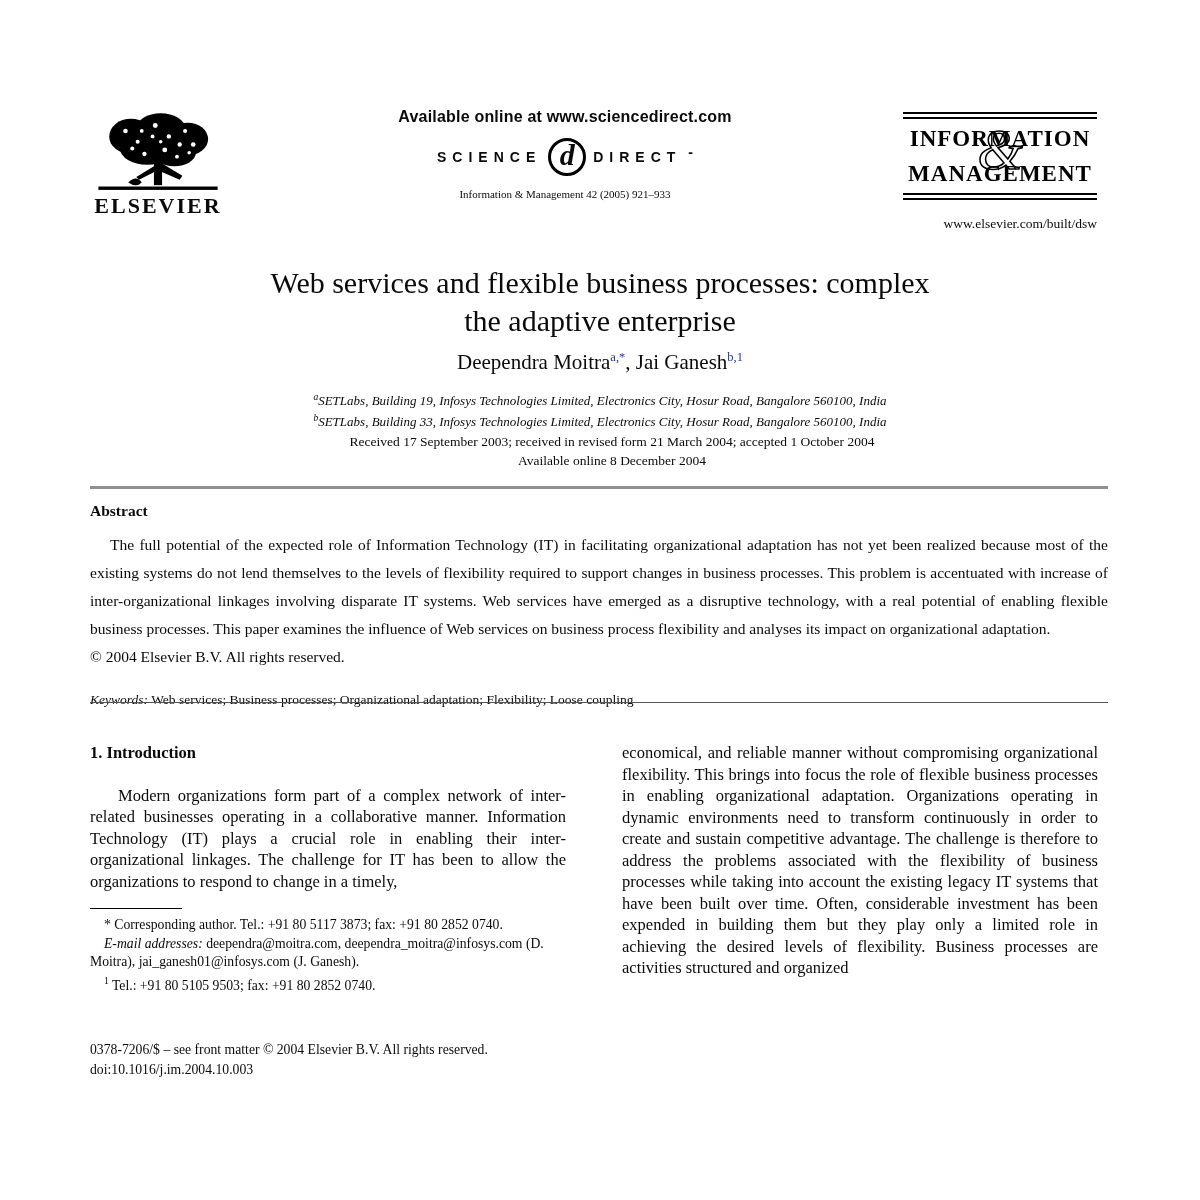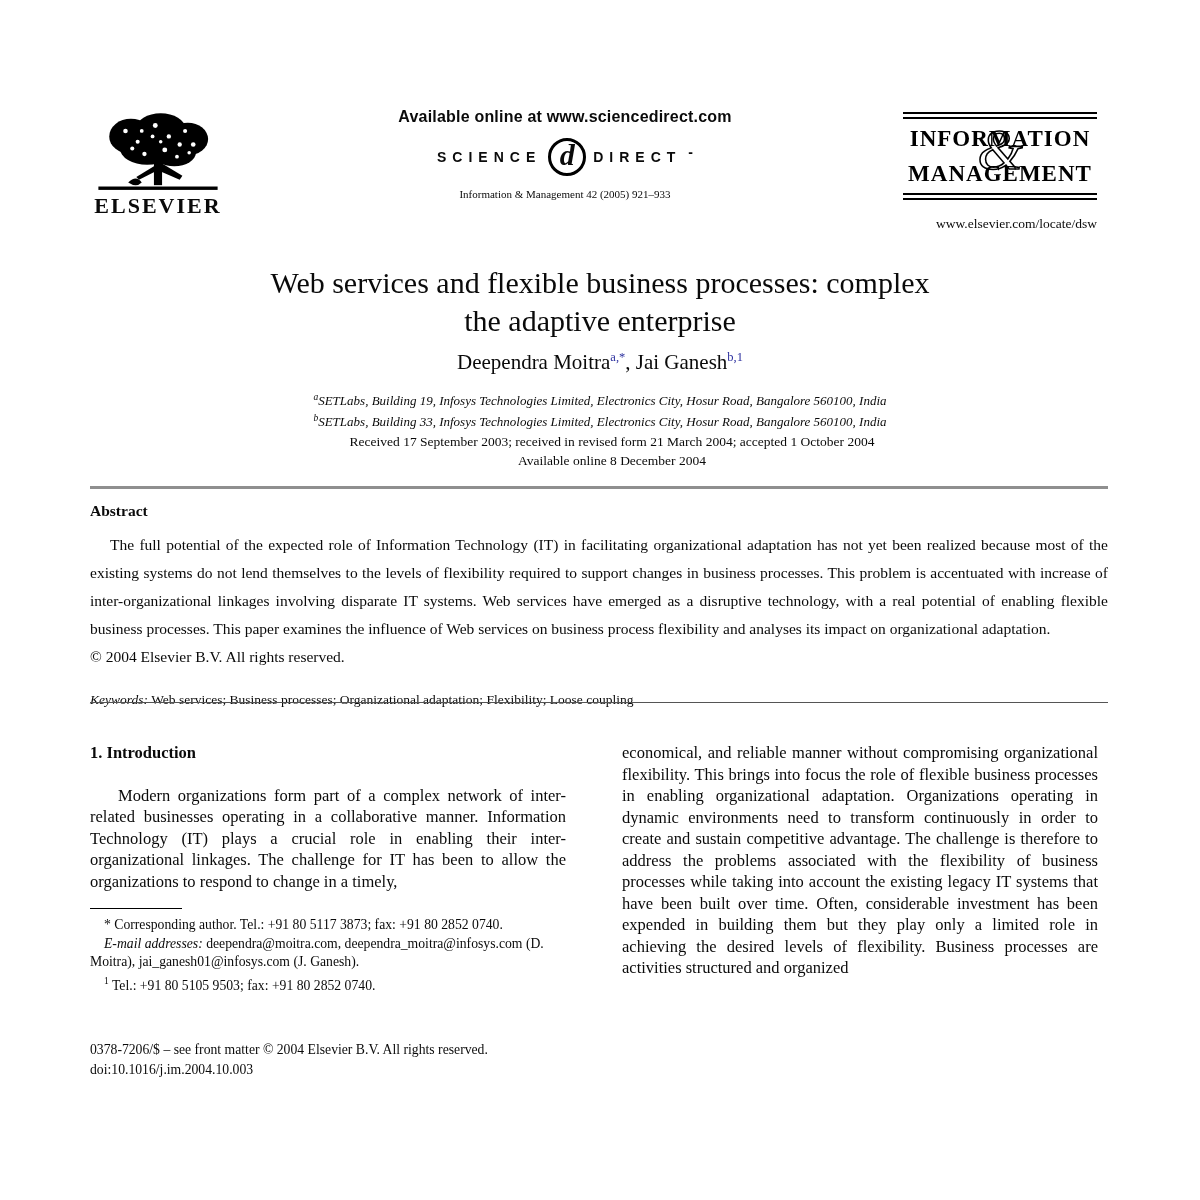--- a/index.html
+++ b/index.html
@@ -123,21 +123,21 @@
     <div class="journal-ref">Information &amp; Management 42 (2005) 921–933</div>
   </div>
 
   <div class="im-logo">
     <svg viewBox="0 0 194 66" width="194" height="66">
       <text x="97" y="48" text-anchor="middle" font-family="Liberation Serif, serif" font-style="italic" font-size="58" fill="#ffffff" stroke="#000000" stroke-width="1.6">&amp;</text>
       <text x="97" y="25" text-anchor="middle" font-family="Liberation Serif, serif" font-weight="bold" font-size="23" letter-spacing="1" fill="#000">INFORMATION</text>
       <text x="97" y="60" text-anchor="middle" font-family="Liberation Serif, serif" font-weight="bold" font-size="23" letter-spacing="1" fill="#000">MANAGEMENT</text>
     </svg>
   </div>
-  <div class="journal-url">www.elsevier.com/locate/dsw</div>
+  <div class="journal-url">www.elsevier.com/built/dsw</div>
 
   <h1 class="title">
     <span>Web services and flexible business processes: complex</span><br>
     <span>the adaptive enterprise</span>
   </h1>
 
   <div class="byline">
     <span>Deependra Moitra</span><sup>a,*</sup><span>, </span><span>Jai Ganesh</span><sup>b,1</sup>
   </div>
 

